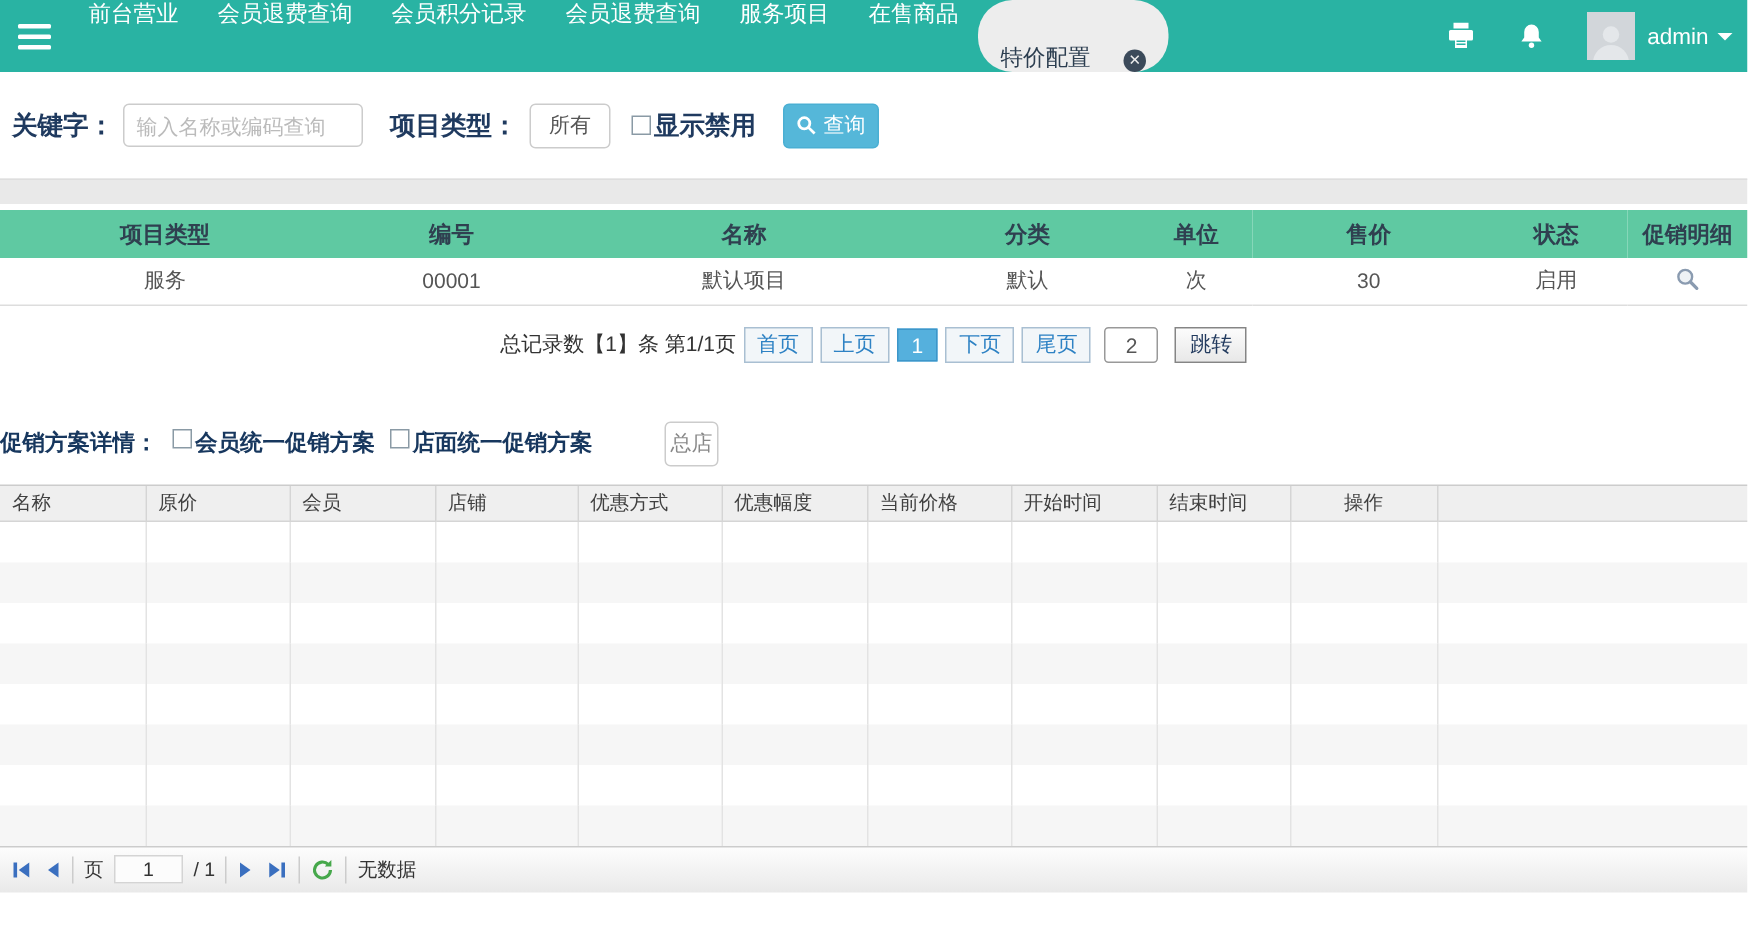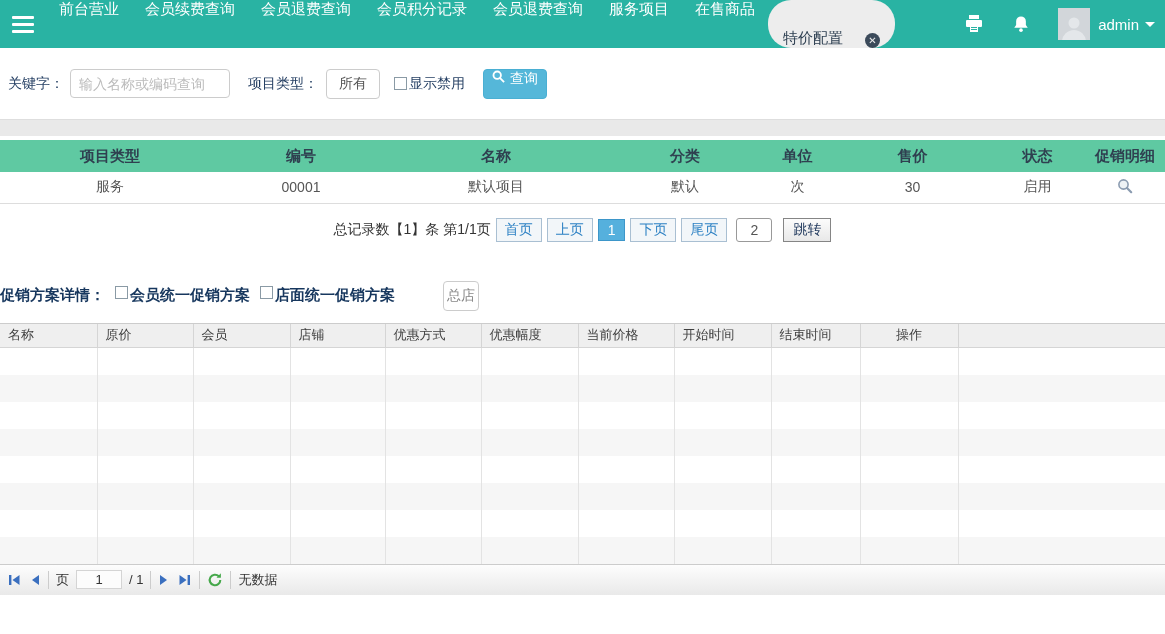--- a/index.html
+++ b/index.html
@@ -16,28 +16,28 @@
   .tab-close { width:15px; height:15px; border-radius:50%; background:#3b4a5a; color:#ededed; font-size:10px; line-height:15px; text-align:center; font-weight:bold; cursor:pointer; }
   .topbar-spacer { flex:1; }
   .top-icons { display:flex; align-items:center; gap:0; padding-right:10px; }
   .icon-btn { padding:0 14px; display:flex; align-items:center; cursor:pointer; }
   .avatar { width:32px; height:32px; background:#d2d6da; display:flex; align-items:flex-end; justify-content:center; overflow:hidden; margin:0 8px 0 14px; }
   .user { color:#fff; font-size:15px; display:flex; align-items:center; gap:6px; cursor:pointer; }
   .caret { width:0; height:0; border-left:5px solid transparent; border-right:5px solid transparent; border-top:5px solid #fff; }
 
   
   .search-row { height:71px; display:flex; align-items:center; padding-left:8px; background:#fff; }
-  .lbl { font-weight:normal; color:#1f3a5f; font-size:14px; white-space:nowrap; }
+  .lbl { font-weight:bold; color:#1f3a5f; font-size:17px; white-space:nowrap; }
   .kw-input { width:160px; height:29px; margin-left:6px; border:1px solid #ccc; border-radius:4px; padding:0 8px; font-size:14px; color:#333; }
   .kw-input::placeholder { color:#bbb; }
   .type-lbl { margin-left:18px; }
   .type-btn { margin-left:8px; height:30px; padding:0 12px; background:#fff; border:1px solid #ccc; border-radius:4px; color:#555; font-size:14px; cursor:pointer; }
   .chk-wrap { display:flex; align-items:center; margin-left:14px; cursor:pointer; }
   .chk { width:13px; height:13px; border:1px solid #8a9aa5; background:#fff; appearance:none; -webkit-appearance:none; margin:0 2px 0 0; cursor:pointer; }
-  .search-btn { margin-left:18px; height:30px; width:64px; background:#55b7d9; border:1px solid #4aafd3; border-radius:4px; color:#fff; font-size:14px; display:flex; align-items:flex-start; justify-content:center; gap:5px; cursor:pointer; }
+  .search-btn { margin-left:18px; height:30px; width:64px; background:#55b7d9; border:1px solid #4aafd3; border-radius:4px; color:#fff; font-size:14px; display:flex; align-items:center; justify-content:center; gap:5px; cursor:pointer; }
 
   .divider-band { height:17px; background:#e9e9e9; border-top:1px solid #dedede; }
   .band-gap { height:4px; background:#fff; }
 
   
   table { border-collapse:collapse; table-layout:fixed; width:1165px; }
   .t1 th { height:32px; background:#5fc9a2; color:#2f4050; font-size:15px; font-weight:bold; text-align:center; }
   .t1 td { height:31px; text-align:center; color:#555; font-size:14px; background:#fff; border-bottom:1px solid #ddd; }
   .status-on { color:#17a05e; }
   .mag-cell { cursor:pointer; }
@@ -76,21 +76,20 @@
 <body>
 
 <div class="topbar">
   <div class="hamburger">
       <span></span>
       <span></span>
       <span></span>
     </div>
   <div class="menu">
     <div class="menu-item">前台营业</div>
-    <div class="menu-item">会员续费查询</div>
     <div class="menu-item">会员退费查询</div>
     <div class="menu-item">会员积分记录</div>
     <div class="menu-item">会员退费查询</div>
     <div class="menu-item">服务项目</div>
     <div class="menu-item">在售商品</div>
   </div>
   <div class="tab-active">
     <span>特价配置</span>
     <span class="tab-close">✕</span>
   </div>

